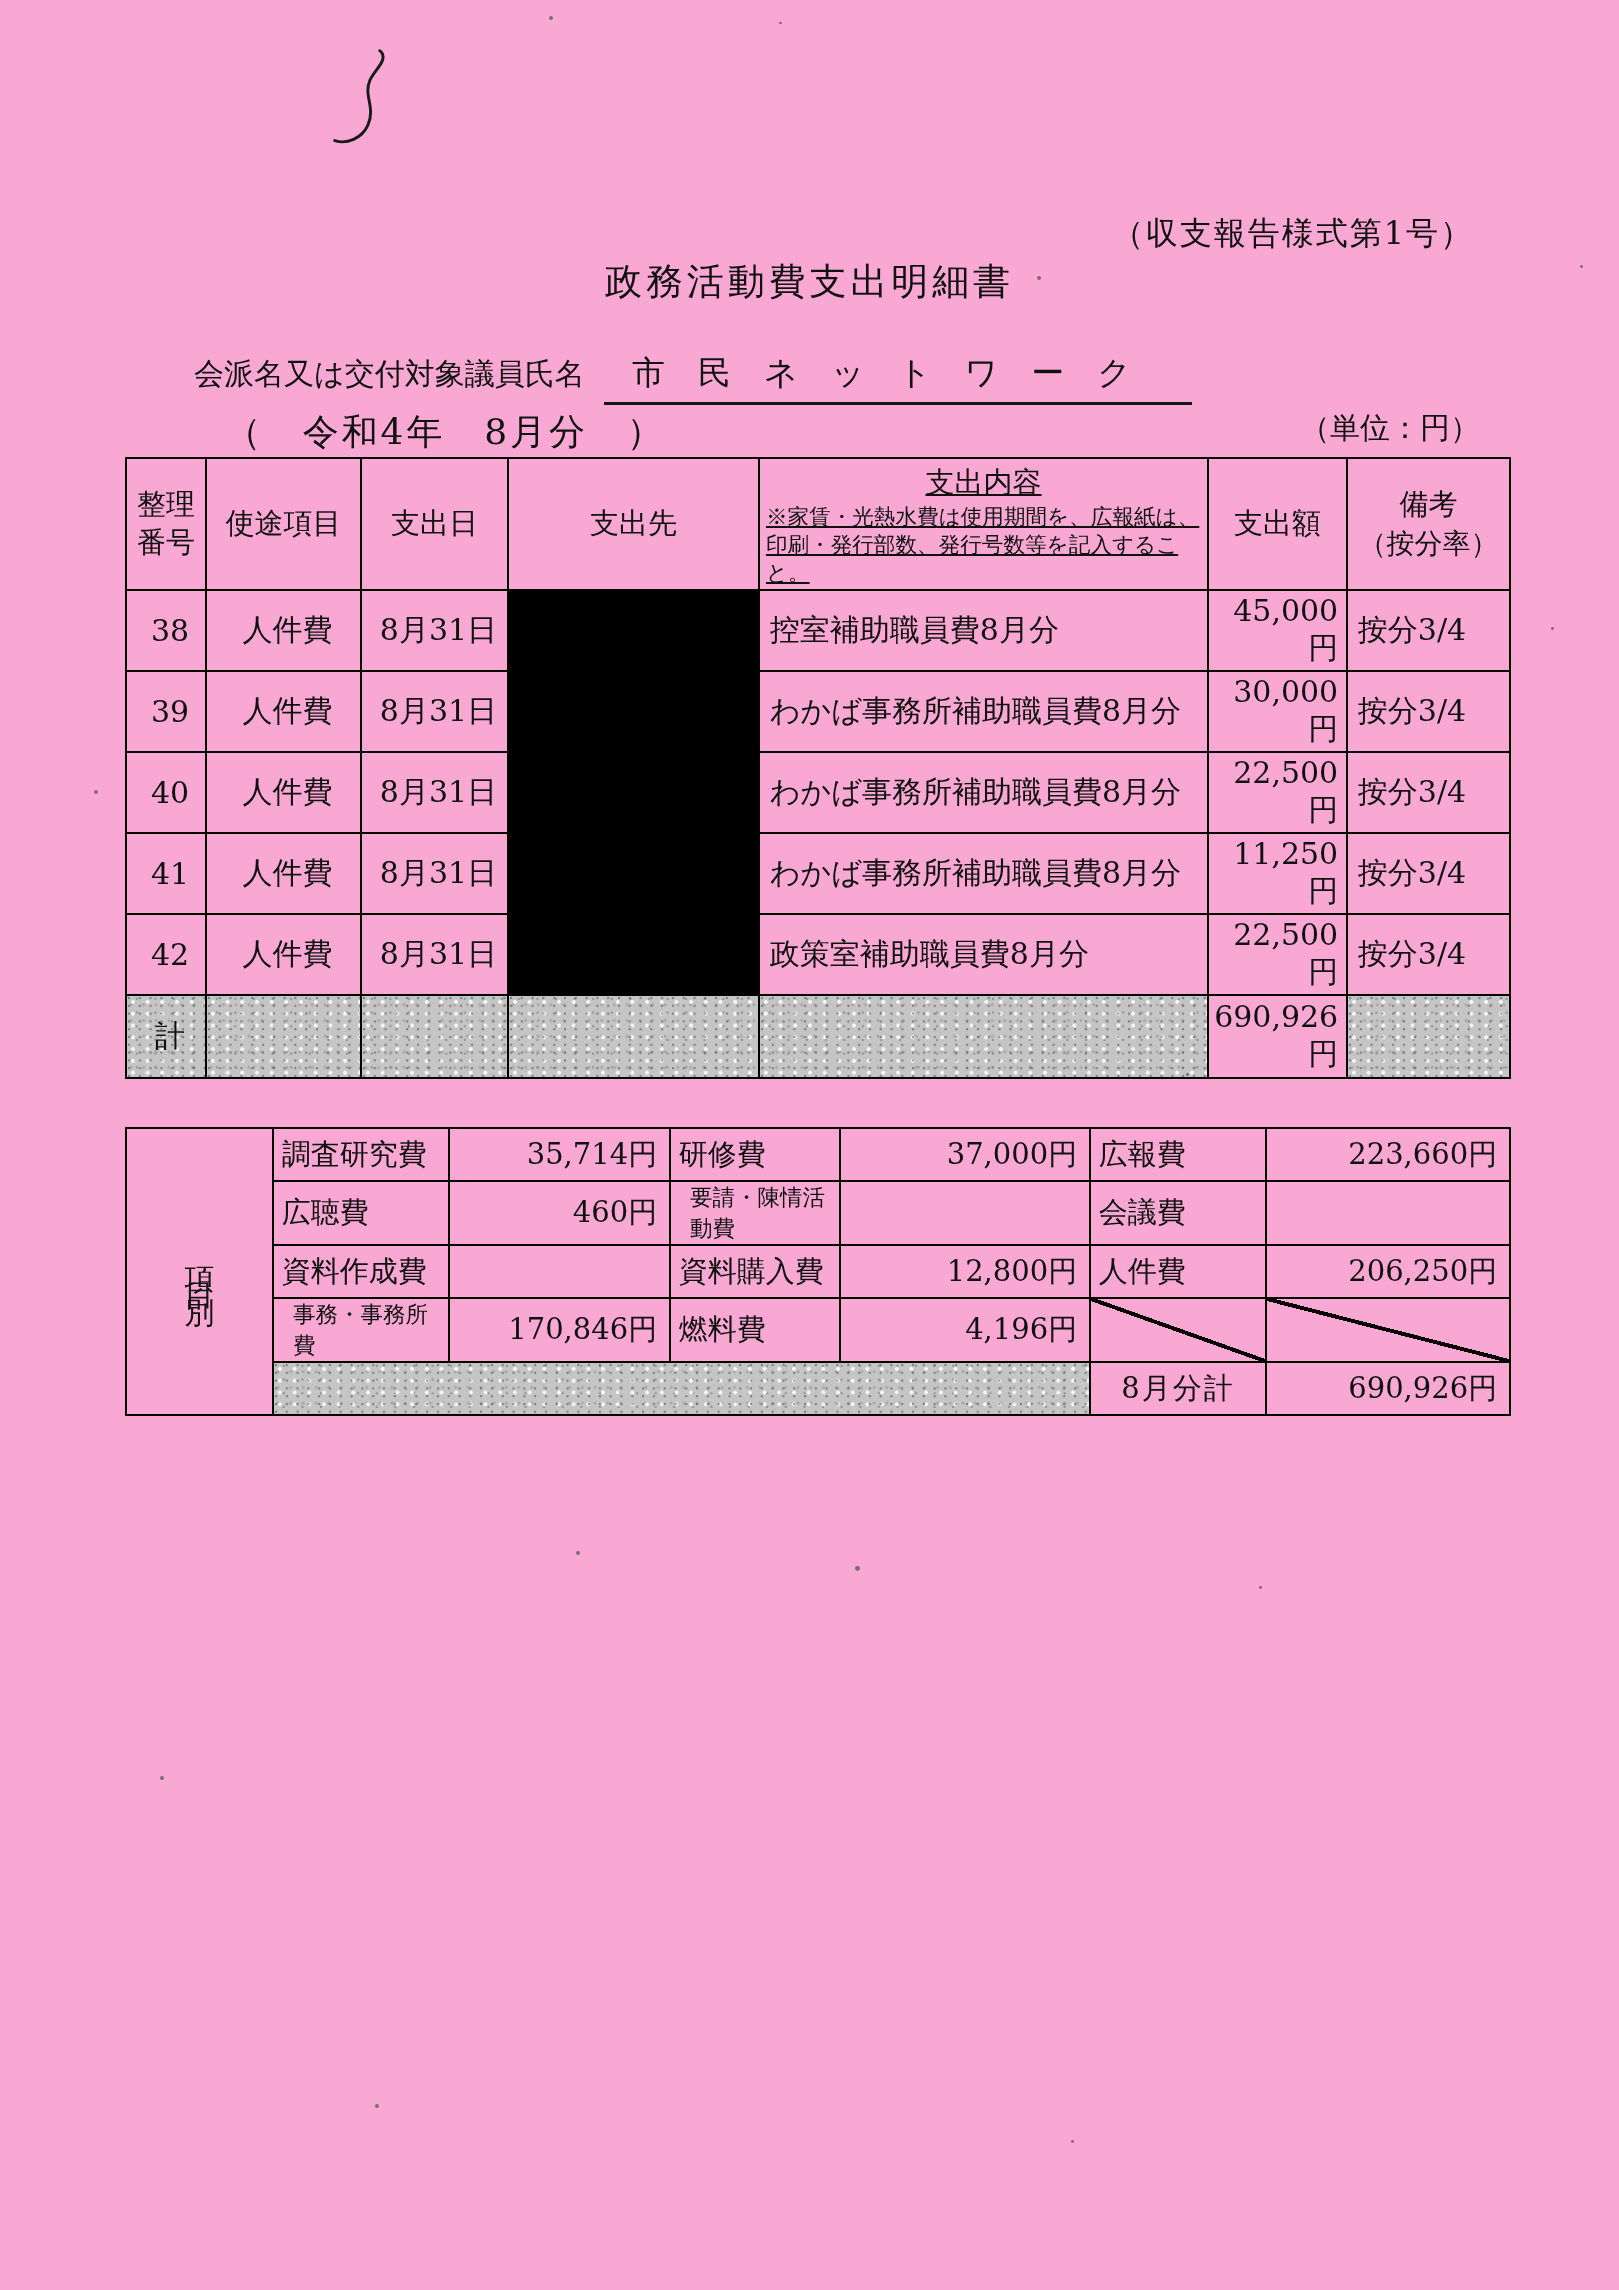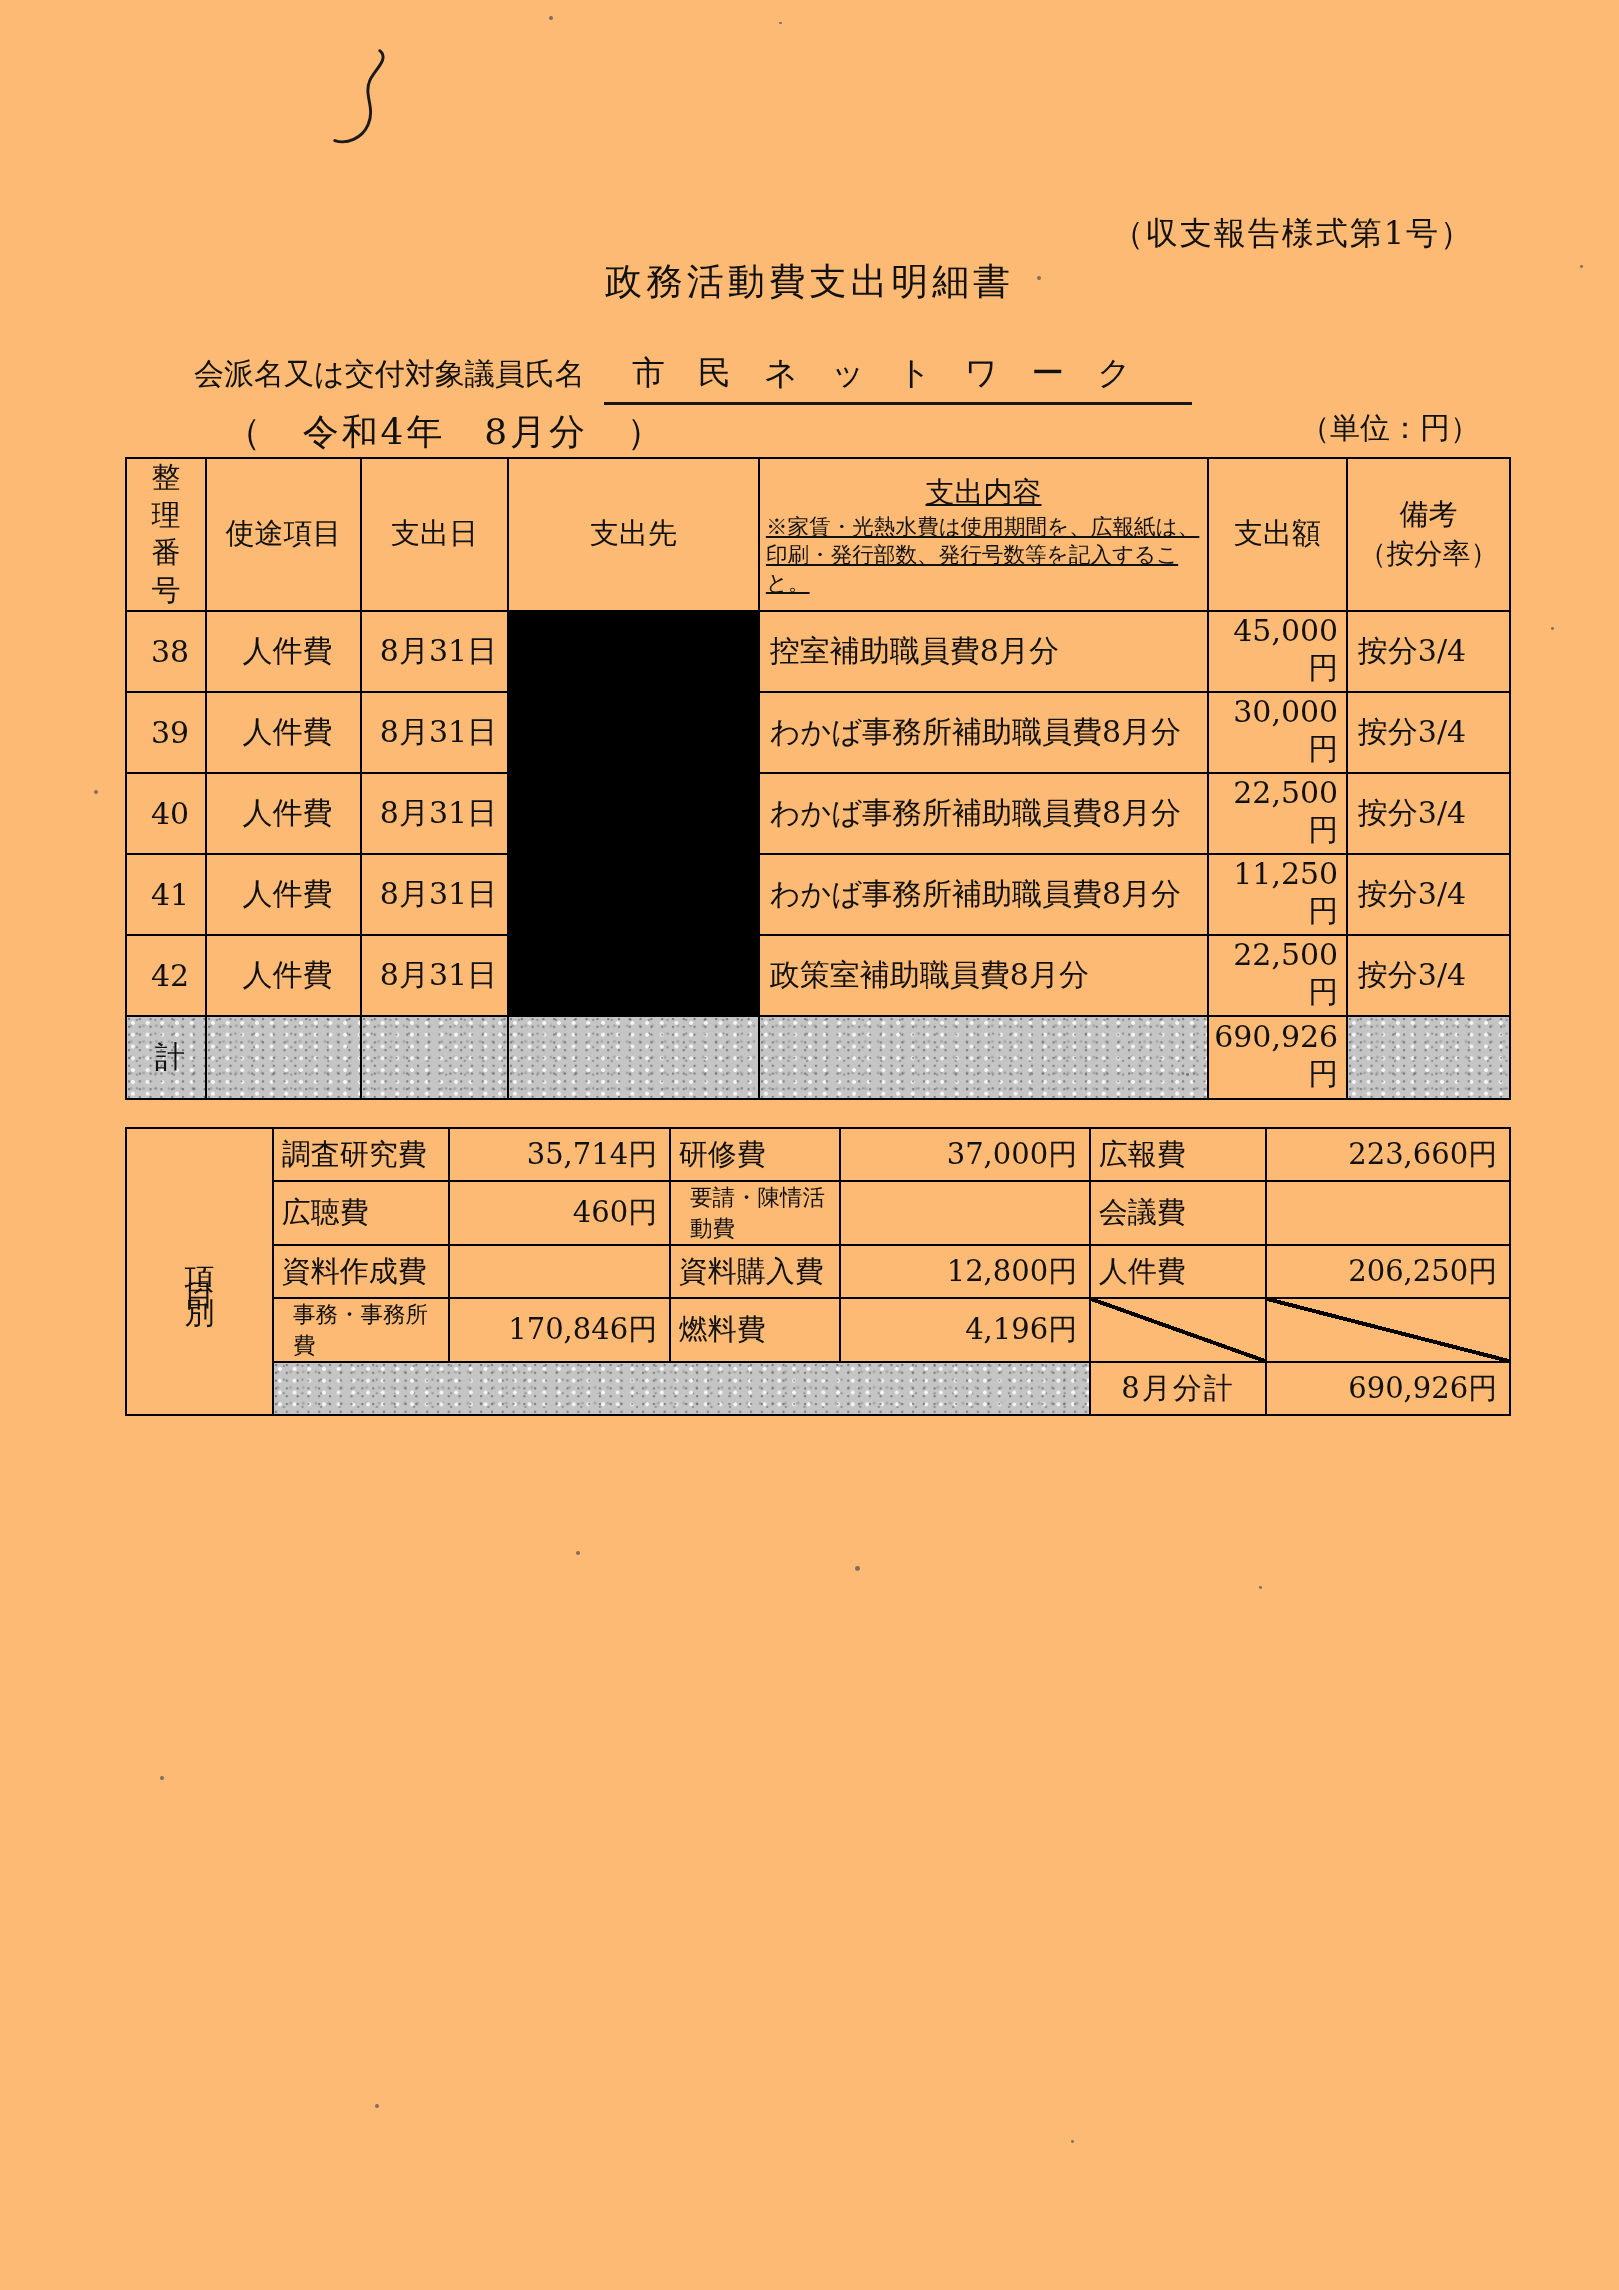--- a/index.html
+++ b/index.html
@@ -1,19 +1,19 @@
 <!DOCTYPE html>
 <html><head>
 <meta charset="utf-8">
 <style>
   html,body{margin:0;padding:0;background:#e8e8e8;}
   .page{
     position:relative;
     width:1619px;height:2291px;
-    background:#fdba74;
+    background:#f9a8d4;
     font-family:"DejaVu Serif","Liberation Serif",serif;
     color:#111;
     overflow:hidden;
   }
   
   .form-number{
     position:absolute;top:212px;right:145px;
     font-size:32px;letter-spacing:2px;
   }
   .doc-title{
@@ -52,21 +52,21 @@
     overflow:hidden;
   }
   .t1,.t2{position:absolute;left:125px;border:2.9px solid #000;}
   .t1{top:457px;width:1384px;}
   .t2{top:1127px;width:1384px;}
   
   .t1 th{font-size:29px;vertical-align:middle;}
   .t1 .hrow{height:121px;}
   .t1 .drow{height:81px;font-size:30px;}
   .t1 .trow{height:83px;font-size:30px;}
-  .th-wrap{padding:0 22px;line-height:1.3;}
+  .th-wrap{padding:0 1px;line-height:1.3;}
   .desc-h{vertical-align:top;text-align:left;text-decoration:underline;}
   .desc-title{text-align:center;font-size:29px;margin-top:3.9px;}
   .desc-note{font-size:21.6px;line-height:1.3;padding:0 5.9px 2px 5.9px;text-align:left;}
   .note-sub{font-size:28px;}
   .c{text-align:center;padding-left:8px;}
   .l{text-align:left;padding-left:9.8px;}
   .r{text-align:right;padding-right:7.8px;}
   .payee-redacted{background:#000;}
   
   .sp{

